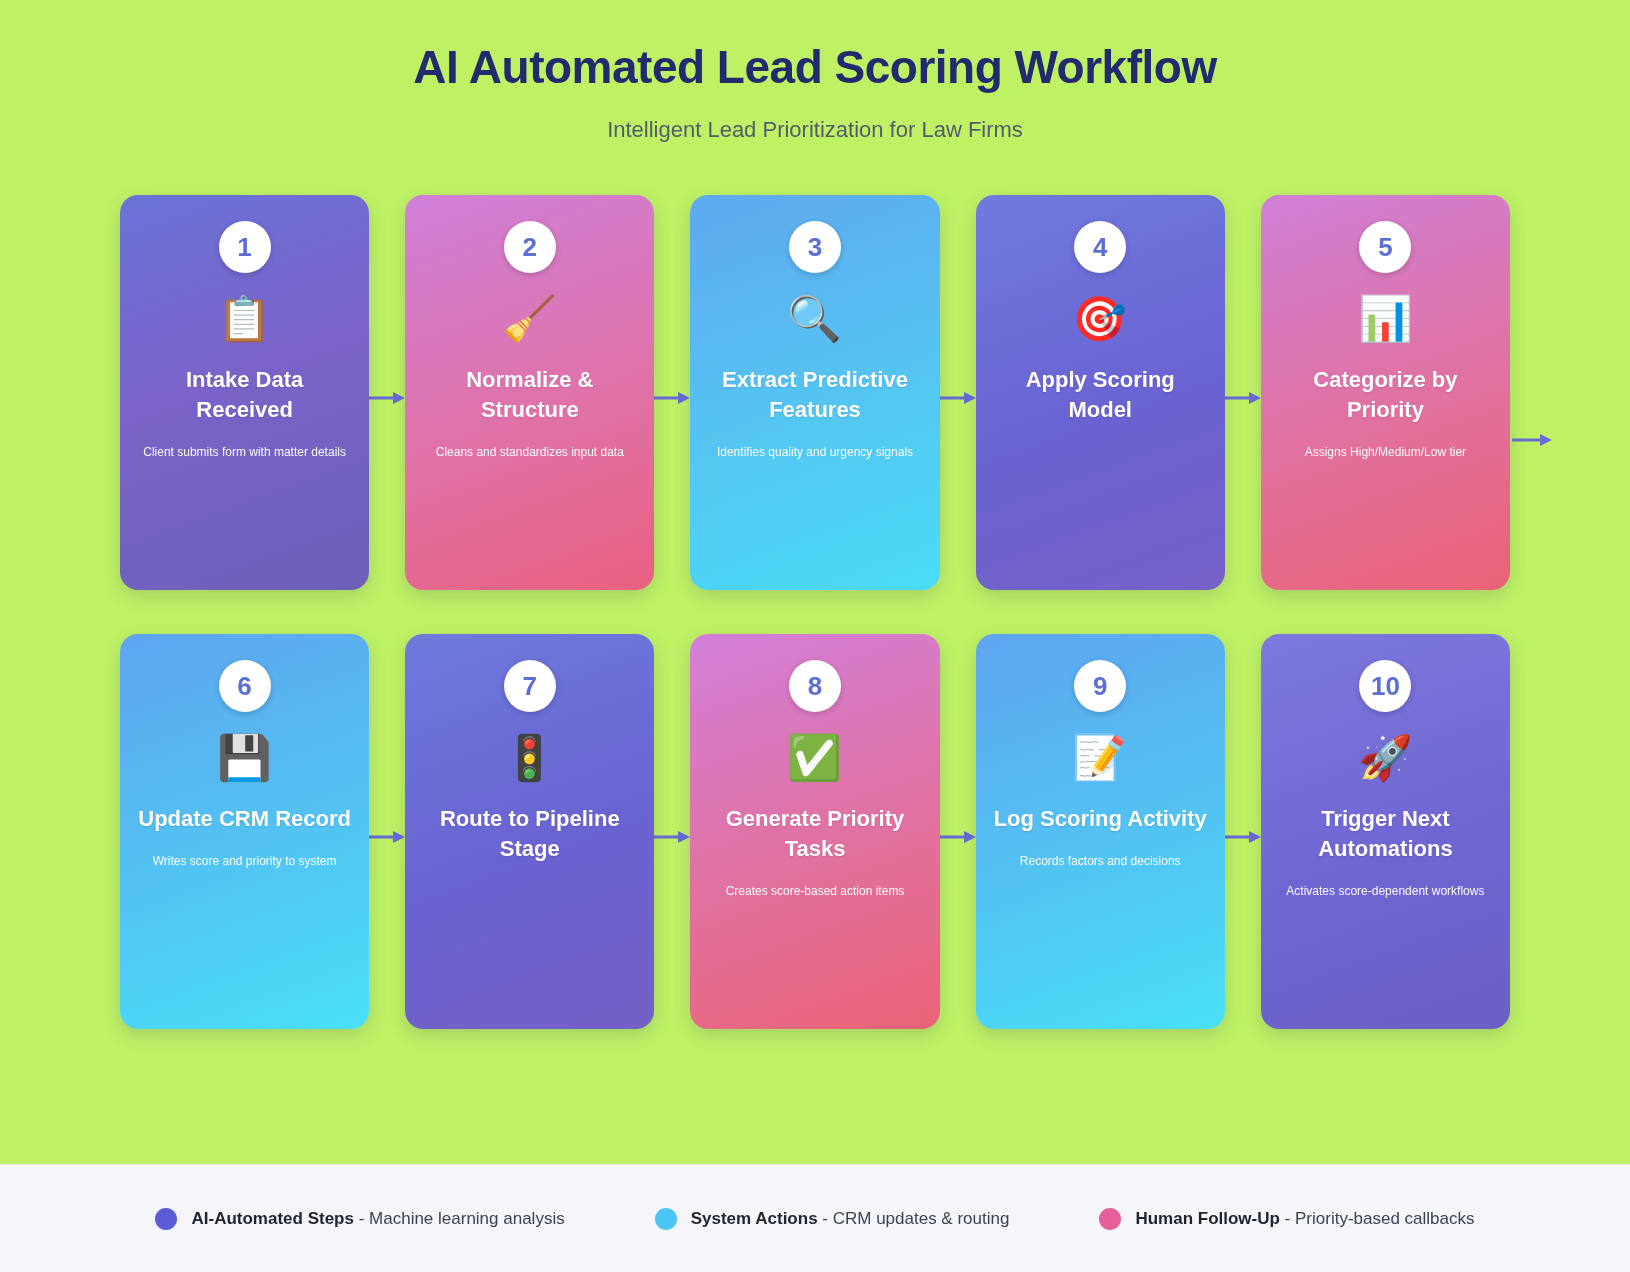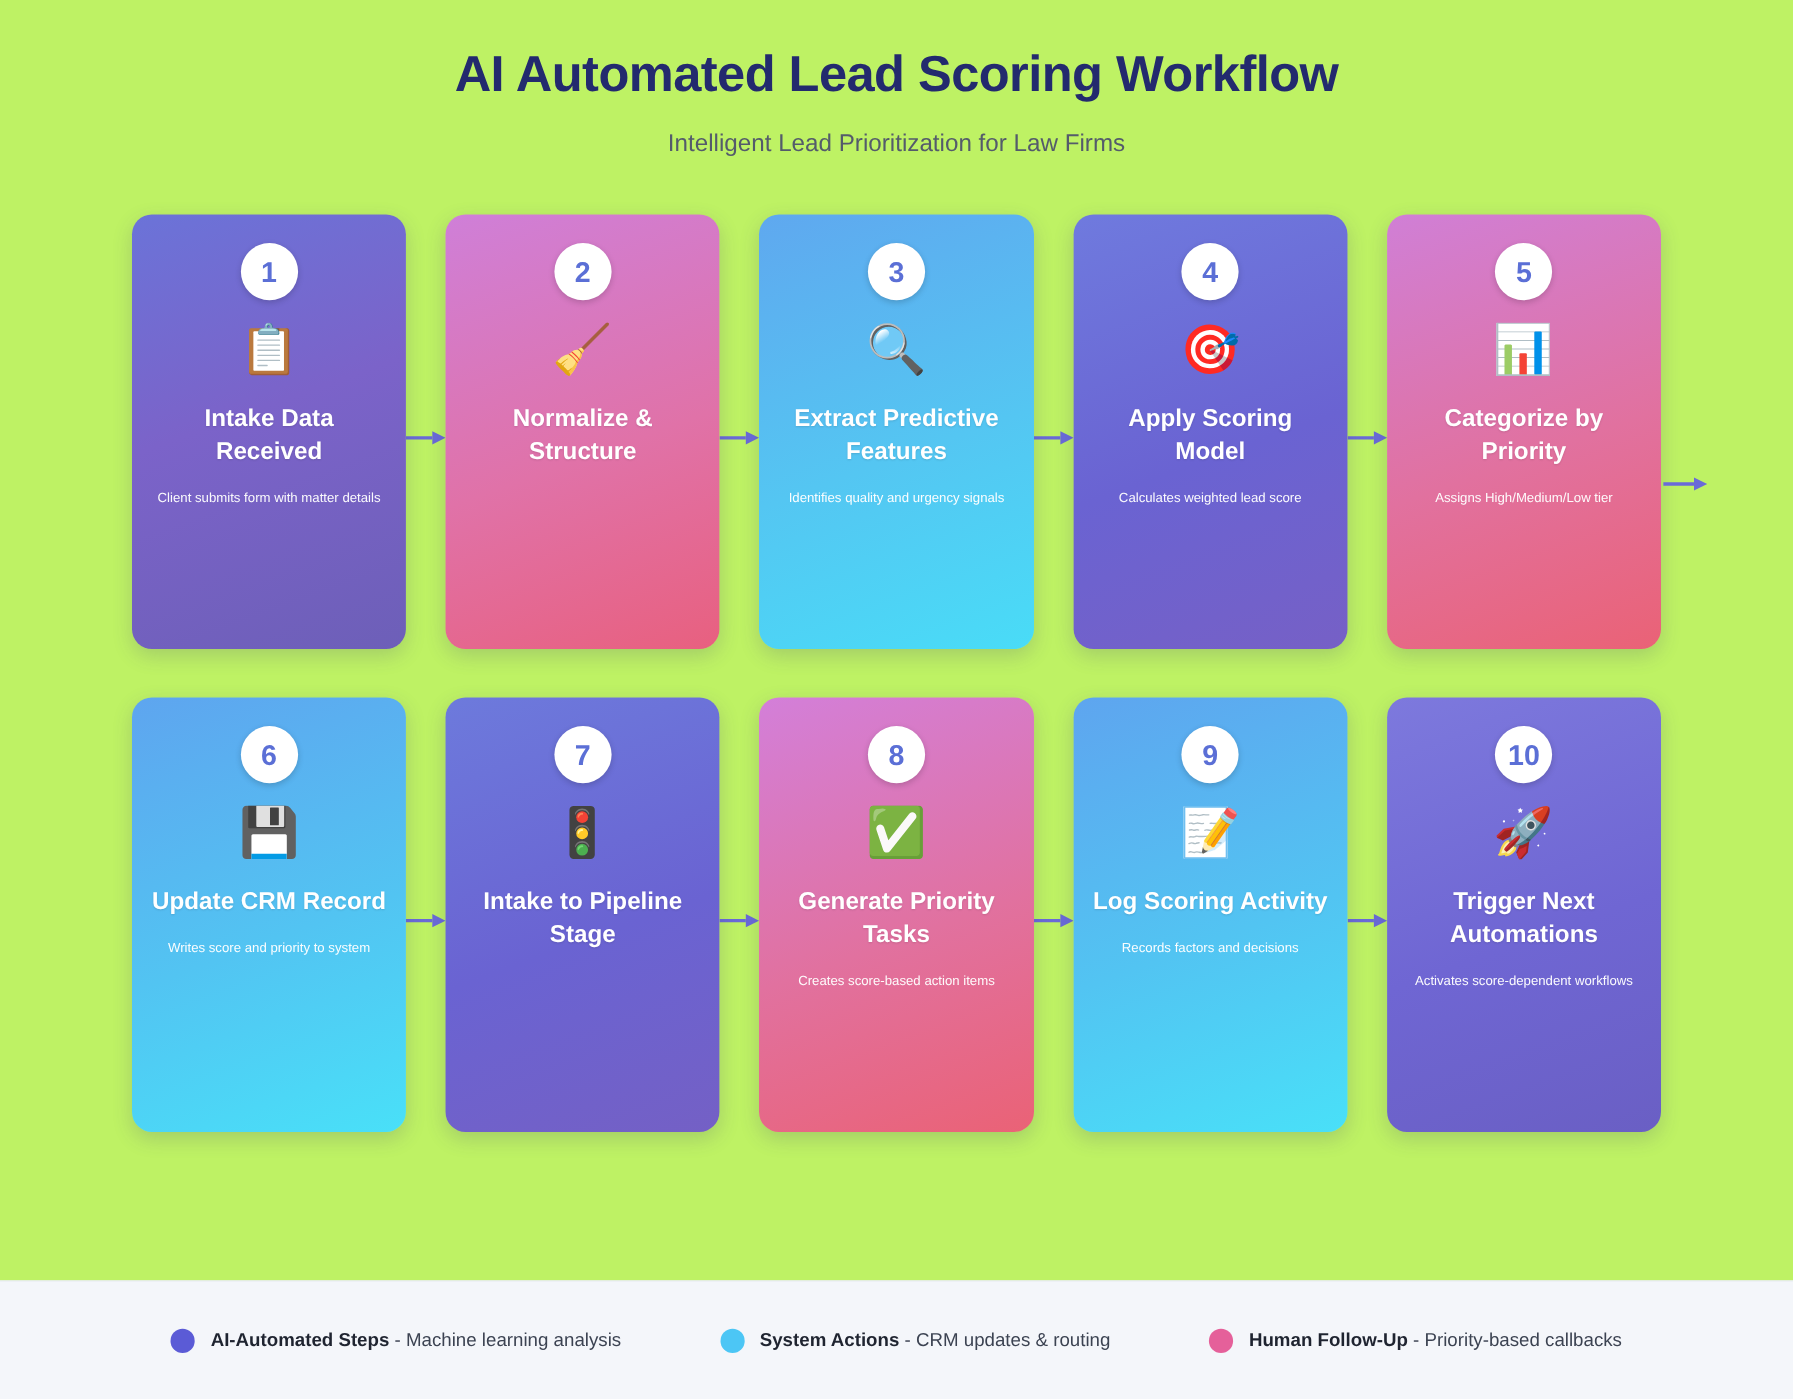--- a/index.html
+++ b/index.html
@@ -163,20 +163,21 @@
         <div class="arrow">
           <svg width="36" height="20" viewBox="0 0 36 20">
             <line x1="0" y1="10" x2="24" y2="10" stroke="#6a6ad8" stroke-width="3"></line>
             <polygon points="24,4 36,10 24,16" fill="#6a6ad8"></polygon>
           </svg>
         </div>
         <div class="card" style="background:linear-gradient(160deg,#cf7fd8 0%,#e072a8 55%,#e8607f 100%)">
           <div class="badge">2</div>
           <div class="icon">🧹</div>
           <div class="card-title">Normalize &amp; Structure</div>
+          <div class="card-desc">Cleans and standardizes input data</div>
         </div>
         <div class="arrow">
           <svg width="36" height="20" viewBox="0 0 36 20">
             <line x1="0" y1="10" x2="24" y2="10" stroke="#6a6ad8" stroke-width="3"></line>
             <polygon points="24,4 36,10 24,16" fill="#6a6ad8"></polygon>
           </svg>
         </div>
         <div class="card" style="background:linear-gradient(160deg,#5fa8ef 0%,#54c6f2 55%,#49dcf7 100%)">
           <div class="badge">3</div>
           <div class="icon">🔍</div>
@@ -186,21 +187,20 @@
         <div class="arrow">
           <svg width="36" height="20" viewBox="0 0 36 20">
             <line x1="0" y1="10" x2="24" y2="10" stroke="#6a6ad8" stroke-width="3"></line>
             <polygon points="24,4 36,10 24,16" fill="#6a6ad8"></polygon>
           </svg>
         </div>
         <div class="card" style="background:linear-gradient(160deg,#6f7ade 0%,#6a63d2 55%,#7660c6 100%)">
           <div class="badge">4</div>
           <div class="icon">🎯</div>
           <div class="card-title">Apply Scoring Model</div>
-          <div class="card-desc">Calculates weighted lead score</div>
         </div>
         <div class="arrow">
           <svg width="36" height="20" viewBox="0 0 36 20">
             <line x1="0" y1="10" x2="24" y2="10" stroke="#6a6ad8" stroke-width="3"></line>
             <polygon points="24,4 36,10 24,16" fill="#6a6ad8"></polygon>
           </svg>
         </div>
         <div class="card" style="background:linear-gradient(160deg,#d07fd6 0%,#e1719f 55%,#ea6276 100%)">
           <div class="badge">5</div>
           <div class="icon">📊</div>
@@ -217,21 +217,21 @@
         </div>
         <div class="arrow">
           <svg width="36" height="20" viewBox="0 0 36 20">
             <line x1="0" y1="10" x2="24" y2="10" stroke="#6a6ad8" stroke-width="3"></line>
             <polygon points="24,4 36,10 24,16" fill="#6a6ad8"></polygon>
           </svg>
         </div>
         <div class="card" style="background:linear-gradient(160deg,#6d7adc 0%,#6a63d2 55%,#7460c5 100%)">
           <div class="badge">7</div>
           <div class="icon">🚦</div>
-          <div class="card-title">Intake to Pipeline Stage</div>
+          <div class="card-title">Route to Pipeline Stage</div>
         </div>
         <div class="arrow">
           <svg width="36" height="20" viewBox="0 0 36 20">
             <line x1="0" y1="10" x2="24" y2="10" stroke="#6a6ad8" stroke-width="3"></line>
             <polygon points="24,4 36,10 24,16" fill="#6a6ad8"></polygon>
           </svg>
         </div>
         <div class="card" style="background:linear-gradient(160deg,#d37fd9 0%,#e1719f 55%,#ea6276 100%)">
           <div class="badge">8</div>
           <div class="icon">✅</div>

